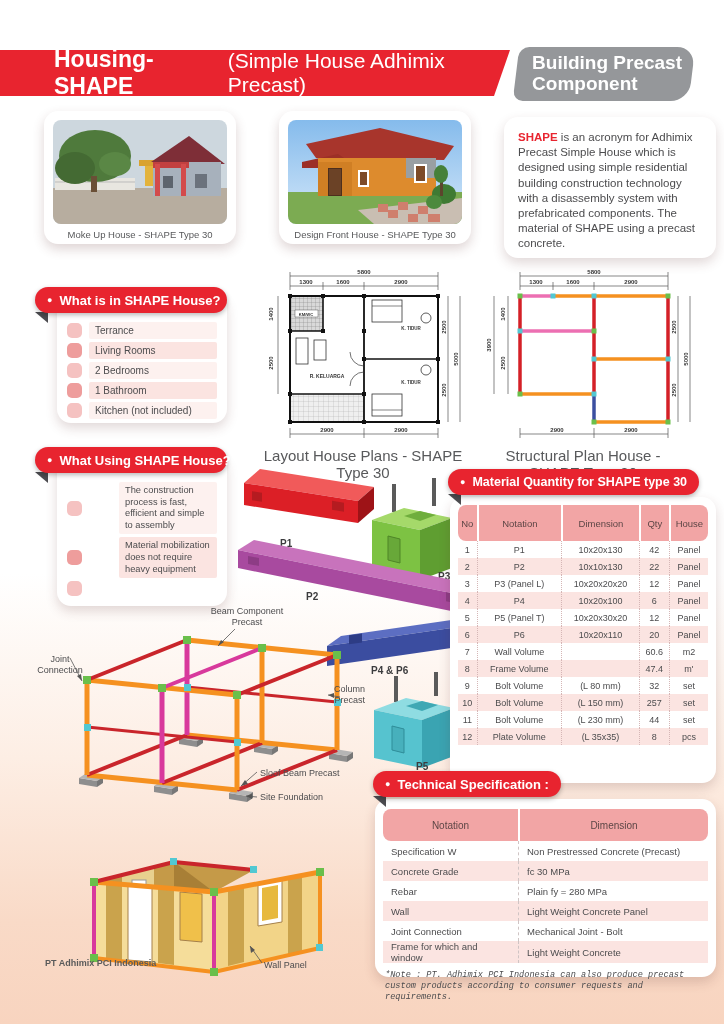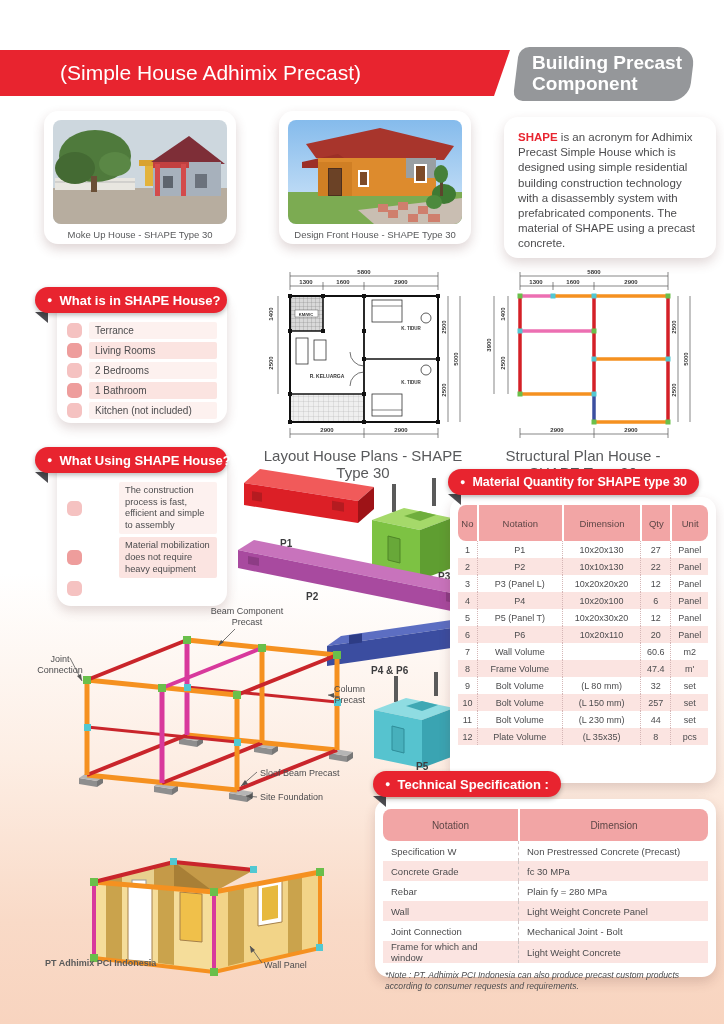--- a/index.html
+++ b/index.html
@@ -43,35 +43,36 @@
   .mtable td{font-size:9px;color:#4c4c4e;text-align:center;height:17px;border-left:1px dotted #d5b6b6;padding:0 2px;}
   .mtable td:first-child{border-left:none;}
   .mtable tbody tr:nth-child(even) td{background:var(--pink-md);}
   .ttable{width:325px;}
   .ttable th{background:var(--salmon);font-size:10px;font-weight:400;color:#5d4646;height:32px;border-left:2px solid #fff;}
   .ttable th:first-child{border-left:none;border-radius:8px 0 0 8px;}
   .ttable th:last-child{border-radius:0 8px 8px 0;}
   .ttable td{font-size:9.5px;color:#4c4c4e;text-align:left;height:20px;padding:0 8px;border-left:1px dashed #cfc4c4;}
   .ttable td:first-child{border-left:none;}
   .ttable tbody tr:nth-child(even) td{background:var(--pink-md);}
-  .note{font-size:8.6px;font-style:italic;color:#4c4c4e;line-height:1.3;margin-top:7px;padding:0 2px;}
+  .note{font-size:8.6px;font-style:italic;color:#4c4c4e;line-height:1.3;margin-top:7px;padding:0 2px;font-family:Liberation Mono, monospace;}
   .plan-caption{position:absolute;font-size:15px;color:var(--ink);text-align:center;}
   .footer{position:absolute;left:45px;top:958px;font-size:9px;color:#5a5a5a;font-weight:bold;}
   svg text{font-family:"Liberation Sans",sans-serif;}
   .dim{font-size:6px;fill:#333;font-weight:bold;}
   .room{fill:#333;font-weight:bold;}
   .plabel{font-size:10px;font-weight:bold;fill:#3c3c3e;}
   .anno{font-size:9px;fill:#4c4c4e;}
 </style>
 </head>
 <body>
 
 <div id="page">
 
   <div class="banner">
+    <b>Housing-SHAPE</b>
     <span class="rest">(Simple House Adhimix Precast)</span>
   </div>
   <div class="badge">
     <div class="btxt">
       <div>Building Precast</div>
       <div>Component</div>
     </div>
   </div>
 
   <div class="photo-card" style="left:44px;top:111px;width:192px;">
@@ -475,29 +476,29 @@
   </svg>
 
   <div class="card" style="left:450px;top:497px;width:266px;height:286px;padding:8px;">
     <table class="mtable" style="margin:0 auto;">
       <thead>
           <tr id="mat-head">
             <th>No</th>
             <th>Notation</th>
             <th>Dimension</th>
             <th>Qty</th>
-            <th>Unit</th>
+            <th>House</th>
           </tr>
         </thead>
       <tbody id="mat-body">
           <tr>
             <td>1</td>
             <td>P1</td>
             <td>10x20x130</td>
-            <td>27</td>
+            <td>42</td>
             <td>Panel</td>
           </tr>
           <tr>
             <td>2</td>
             <td>P2</td>
             <td>10x10x130</td>
             <td>22</td>
             <td>Panel</td>
           </tr>
           <tr>

